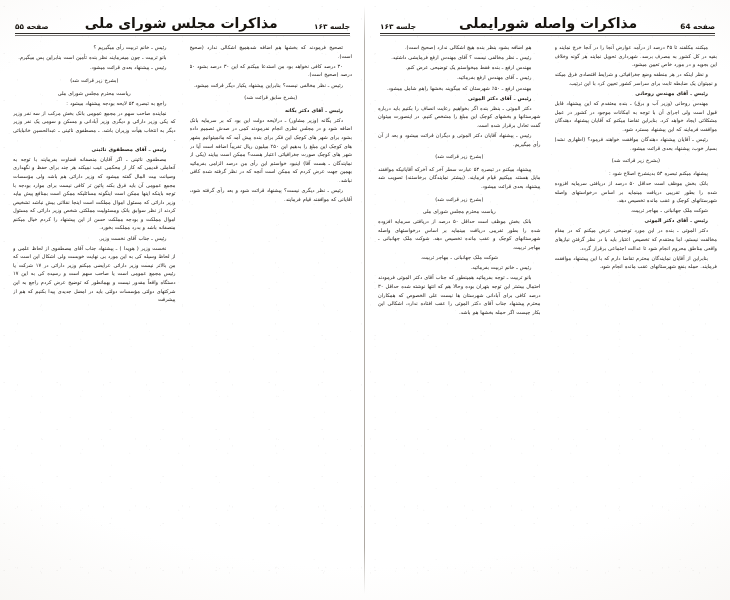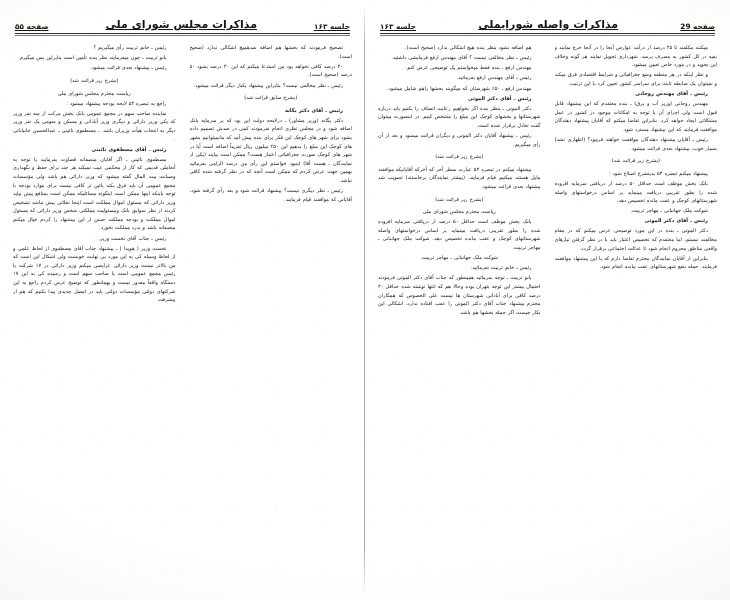--- a/index.html
+++ b/index.html
@@ -57,22 +57,22 @@
     display:flex;
     align-items:flex-end;
     justify-content:space-between;
     height:15px;
     padding:0 2px 1px 2px;
     font-size:7.3px;
     font-weight:bold;
     color:#18140f;
     letter-spacing:.2px;
   }
-  .rh-slot{white-space:nowrap;text-decoration:underline;}
-  .rh-center{font-size:11px;}
+  .rh-slot{white-space:nowrap;}
+  .rh-center{font-size:14px;}
   .head-rule{
     height:0;
     border-top:1.6px solid #15110c;
     margin:1px 2px 0 2px;
     opacity:.88;
   }
   .head-rule.thin{
     border-top:.7px solid #15110c;
     margin-top:1.2px;
     opacity:.55;
@@ -110,21 +110,21 @@
 </head>
 <body>
 
 <div class="scan-surface"></div>
 <div class="scan-noise"></div>
 
 <div class="spread">
 
   <div class="page">
     <div class="running-head">
-      <div class="rh-slot">صفحه 29</div>
+      <div class="rh-slot">صفحه 64</div>
       <div class="rh-slot rh-center">مذاکرات واصله شورایملی</div>
       <div class="rh-slot">جلسه ۱۶۳</div>
     </div>
     <div class="head-rule"></div>
     <div class="head-rule thin"></div>
 
     <div class="columns">
       <div class="col">
         <p class="p indent">میکنند مکلفند تا ۴۵ درصد از درآمد عوارض آنجا را در آنجا خرج نمایند و بقیه در کل کشور به مصرف برسد. شهرداری تحویل نمایند هر گونه وخلاف این بجوید و در مورد خاص تعیین میشود.</p>
         <p class="p indent">و نظر اینکه در هر منطقه وضع جغرافیائی و شرایط اقتصادی فرق میکند و نمیتوان یک ضابطه ثابت برای سراسر کشور تعیین کرد با این ترتیب.</p>

